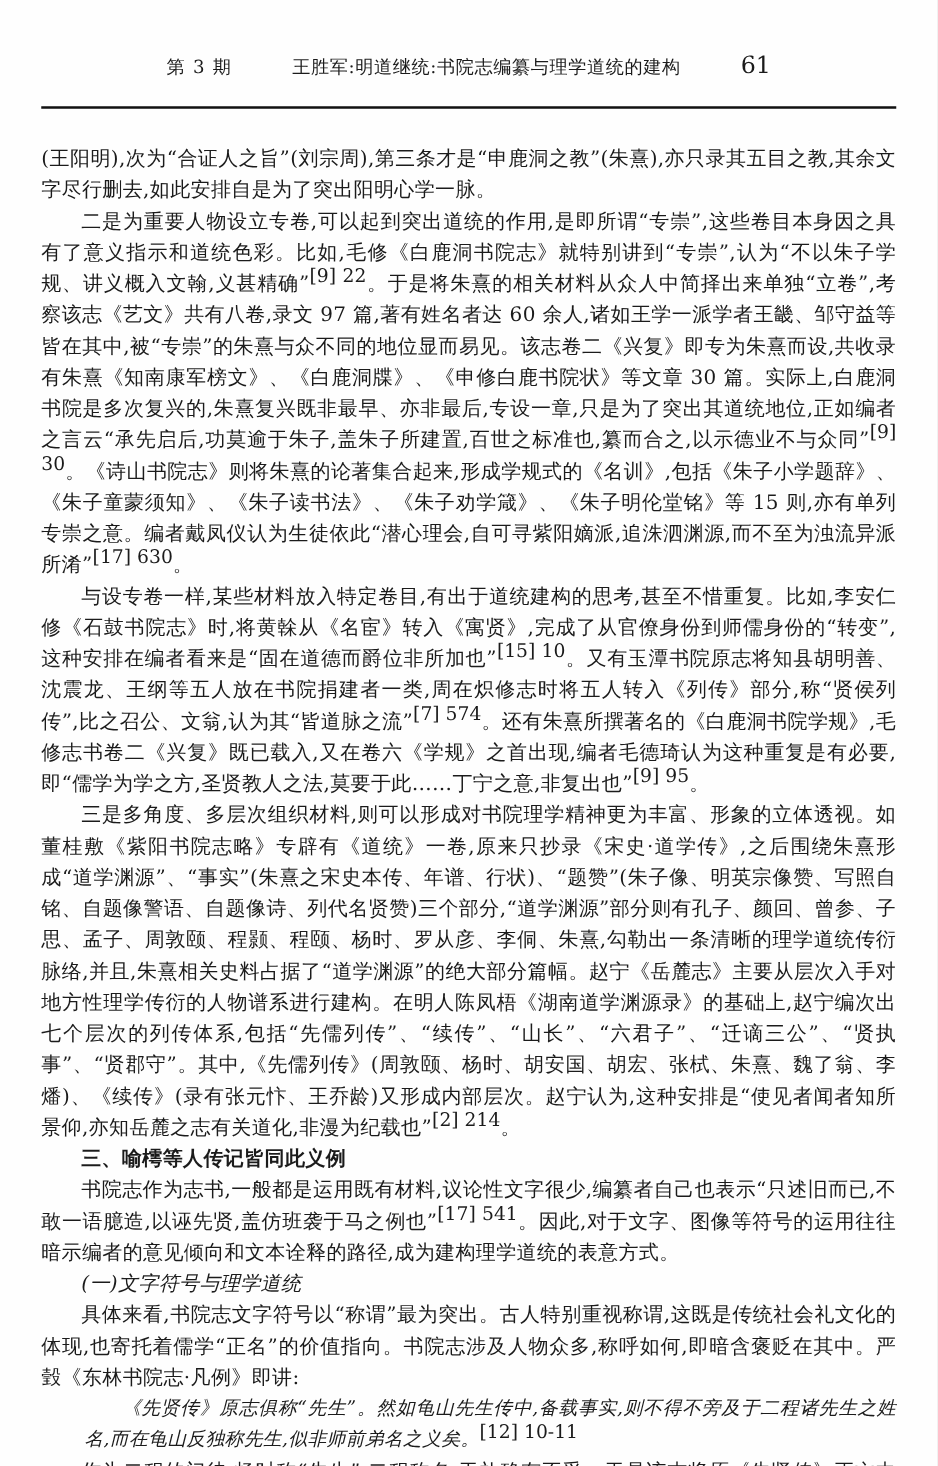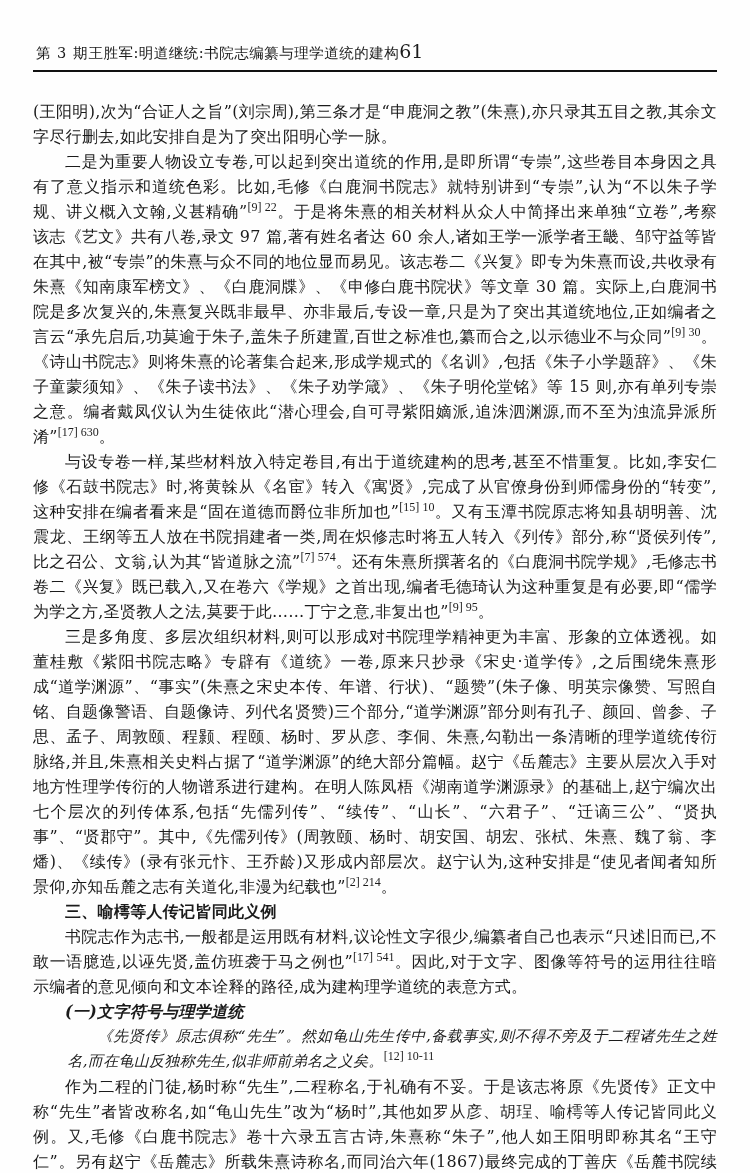--- a/index.html
+++ b/index.html
@@ -10,69 +10,70 @@
     margin: 0 auto;
     background: #fefefe;
     box-sizing: border-box;
     padding: 32px 33px 0 33px;
     font-family: "DejaVu Serif", "Liberation Serif", serif;
     color: #1b1b1b;
     overflow: hidden;
   }
   .header-row {
     display: flex;
-    justify-content: flex-start;
+    justify-content: center;
     align-items: baseline;
     font-size: 14.5px;
-    padding: 0 3px 7px 3px;
+    padding: 0 3px 22px 3px;
+    gap: 48px;
   }
   .header-row .issue { letter-spacing: 1px; }
   .header-row .running-title { letter-spacing: 0.5px; margin-top: 12px; }
   .header-row .page-num { font-size: 19px; }
   .header-rule { border-bottom: 2px solid #111; }
   .article-body {
     margin-top: 27px;
     font-size: 16px;
     line-height: 25px;
     text-align: justify;
     letter-spacing: 0.3px;
   }
   p.para { margin: 0; text-indent: 2em; }
   p.para.no-indent { text-indent: 0; }
   p.heading { font-weight: 700; }
-  p.subheading { font-style: italic; font-weight: bold; }
+  p.subheading { font-style: italic; }
   p.quote {
     font-style: italic;
     font-size: 15px;
     margin-left: 2.3em;
     line-height: 25px;
   }
   sup.cite {
-    font-size: 12px;
+    font-size: 15px;
     line-height: 0;
     vertical-align: super;
     letter-spacing: 0;
     font-style: normal;
-    font-family: Liberation Serif, serif;
   }
 </style>
 </head>
 <body>
 
 <div class="page">
   <div class="header-row">
     <span class="issue">第 3 期</span>
     <span class="running-title">王胜军:明道继统:书院志编纂与理学道统的建构</span>
     <span class="page-num">61</span>
   </div>
   <div class="header-rule"></div>
   <div class="article-body">
       <p class="para body no-indent">(王阳明),次为“合证人之旨”(刘宗周),第三条才是“申鹿洞之教”(朱熹),亦只录其五目之教,其余文字尽行删去,如此安排自是为了突出阳明心学一脉。</p>
       <p class="para body">二是为重要人物设立专卷,可以起到突出道统的作用,是即所谓“专崇”,这些卷目本身因之具有了意义指示和道统色彩。比如,毛修《白鹿洞书院志》就特别讲到“专崇”,认为“不以朱子学规、讲义概入文翰,义甚精确”<sup class="cite">[9] 22</sup>。于是将朱熹的相关材料从众人中简择出来单独“立卷”,考察该志《艺文》共有八卷,录文 97 篇,著有姓名者达 60 余人,诸如王学一派学者王畿、邹守益等皆在其中,被“专崇”的朱熹与众不同的地位显而易见。该志卷二《兴复》即专为朱熹而设,共收录有朱熹《知南康军榜文》、《白鹿洞牒》、《申修白鹿书院状》等文章 30 篇。实际上,白鹿洞书院是多次复兴的,朱熹复兴既非最早、亦非最后,专设一章,只是为了突出其道统地位,正如编者之言云“承先启后,功莫逾于朱子,盖朱子所建置,百世之标准也,纂而合之,以示德业不与众同”<sup class="cite">[9] 30</sup>。《诗山书院志》则将朱熹的论著集合起来,形成学规式的《名训》,包括《朱子小学题辞》、《朱子童蒙须知》、《朱子读书法》、《朱子劝学箴》、《朱子明伦堂铭》等 15 则,亦有单列专崇之意。编者戴凤仪认为生徒依此“潜心理会,自可寻紫阳嫡派,追洙泗渊源,而不至为浊流异派所淆”<sup class="cite">[17] 630</sup>。</p>
       <p class="para body">与设专卷一样,某些材料放入特定卷目,有出于道统建构的思考,甚至不惜重复。比如,李安仁修《石鼓书院志》时,将黄榦从《名宦》转入《寓贤》,完成了从官僚身份到师儒身份的“转变”,这种安排在编者看来是“固在道德而爵位非所加也”<sup class="cite">[15] 10</sup>。又有玉潭书院原志将知县胡明善、沈震龙、王纲等五人放在书院捐建者一类,周在炽修志时将五人转入《列传》部分,称“贤侯列传”,比之召公、文翁,认为其“皆道脉之流”<sup class="cite">[7] 574</sup>。还有朱熹所撰著名的《白鹿洞书院学规》,毛修志书卷二《兴复》既已载入,又在卷六《学规》之首出现,编者毛德琦认为这种重复是有必要,即“儒学为学之方,圣贤教人之法,莫要于此……丁宁之意,非复出也”<sup class="cite">[9] 95</sup>。</p>
       <p class="para body">三是多角度、多层次组织材料,则可以形成对书院理学精神更为丰富、形象的立体透视。如董桂敷《紫阳书院志略》专辟有《道统》一卷,原来只抄录《宋史·道学传》,之后围绕朱熹形成“道学渊源”、“事实”(朱熹之宋史本传、年谱、行状)、“题赞”(朱子像、明英宗像赞、写照自铭、自题像警语、自题像诗、列代名贤赞)三个部分,“道学渊源”部分则有孔子、颜回、曾参、子思、孟子、周敦颐、程颢、程颐、杨时、罗从彦、李侗、朱熹,勾勒出一条清晰的理学道统传衍脉络,并且,朱熹相关史料占据了“道学渊源”的绝大部分篇幅。赵宁《岳麓志》主要从层次入手对地方性理学传衍的人物谱系进行建构。在明人陈凤梧《湖南道学渊源录》的基础上,赵宁编次出七个层次的列传体系,包括“先儒列传”、“续传”、“山长”、“六君子”、“迁谪三公”、“贤执事”、“贤郡守”。其中,《先儒列传》(周敦颐、杨时、胡安国、胡宏、张栻、朱熹、魏了翁、李燔)、《续传》(录有张元忭、王乔龄)又形成内部层次。赵宁认为,这种安排是“使见者闻者知所景仰,亦知岳麓之志有关道化,非漫为纪载也”<sup class="cite">[2] 214</sup>。</p>
       <p class="para heading">三、喻樗等人传记皆同此义例</p>
       <p class="para body">书院志作为志书,一般都是运用既有材料,议论性文字很少,编纂者自己也表示“只述旧而已,不敢一语臆造,以诬先贤,盖仿班袭于马之例也”<sup class="cite">[17] 541</sup>。因此,对于文字、图像等符号的运用往往暗示编者的意见倾向和文本诠释的路径,成为建构理学道统的表意方式。</p>
       <p class="para subheading">(一)文字符号与理学道统</p>
+      <p class="para body">具体来看,书院志文字符号以“称谓”最为突出。古人特别重视称谓,这既是传统社会礼文化的体现,也寄托着儒学“正名”的价值指向。书院志涉及人物众多,称呼如何,即暗含褒贬在其中。严瑴《东林书院志·凡例》即讲:</p>
       <p class="para quote">《先贤传》原志俱称“先生”。然如龟山先生传中,备载事实,则不得不旁及于二程诸先生之姓名,而在龟山反独称先生,似非师前弟名之义矣。<sup class="cite">[12] 10-11</sup></p>
       <p class="para body">作为二程的门徒,杨时称“先生”,二程称名,于礼确有不妥。于是该志将原《先贤传》正文中称“先生”者皆改称名,如“龟山先生”改为“杨时”,其他如罗从彦、胡珵、喻樗等人传记皆同此义例。又,毛修《白鹿书院志》卷十六录五言古诗,朱熹称“朱子”,他人如王阳明即称其名“王守仁”。另有赵宁《岳麓志》所载朱熹诗称名,而同治六年(1867)最终完成的丁善庆《岳麓书院续志》收录朱熹诗则皆称“朱子”,若司马光、张栻、施闰章、旷敏本、罗典、毕沅、吴荣光等则仍皆称名,这与丁善庆作为程朱理学信徒的文化心态是密切相关的。《姚江书院志略》独重王学一脉,其“祀典”部分称王阳明为“王子”,徐爱、钱德洪、管州等人亦</p>
     </div>
 </div>
 
 </body></html>

